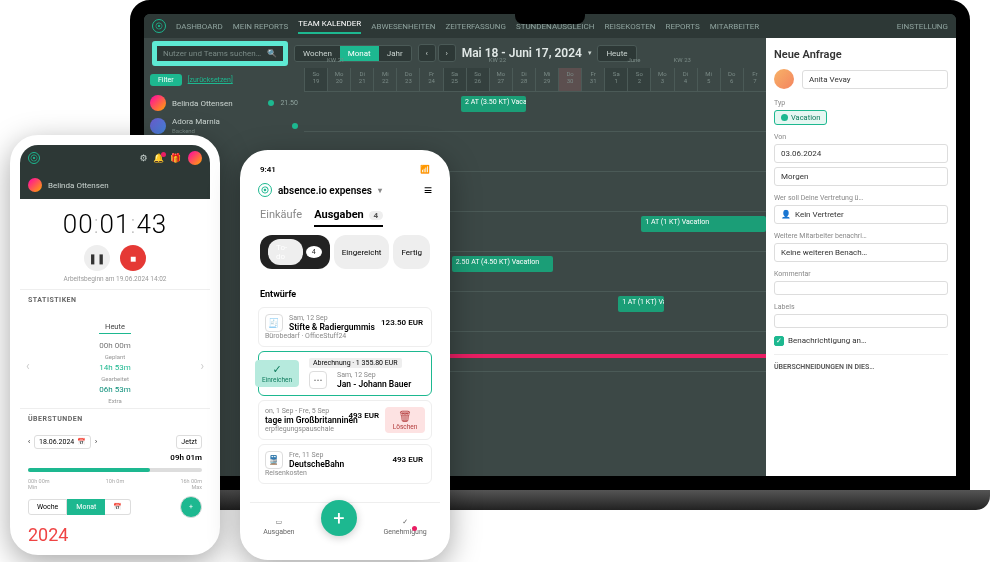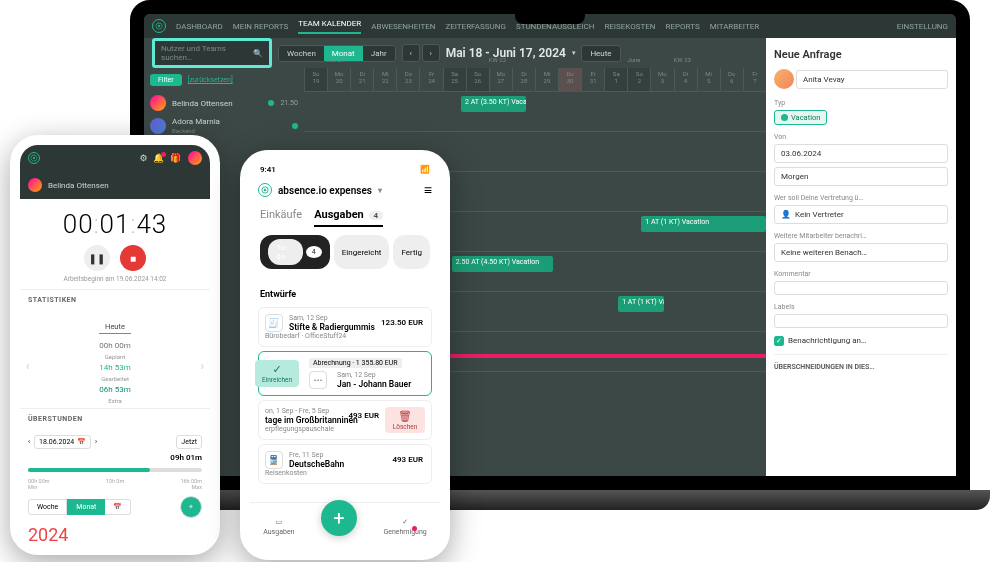--- a/index.html
+++ b/index.html
@@ -13,21 +13,21 @@
 
 
 .nav{height:24px;background:#2d3836;display:flex;align-items:center;padding:0 8px;font-size:8px;color:#8fa39e;gap:10px}
 .nav-logo{width:14px;height:14px;border-radius:50%;border:1.5px solid #1db890;display:flex;align-items:center;justify-content:center;color:#1db890;font-size:8px}
 .nav-item{cursor:pointer}
 .nav-item.active{color:#fff;border-bottom:2px solid #1db890;padding-bottom:4px}
 .nav-spacer{flex:1}
 
 
 .toolbar{height:30px;display:flex;align-items:center;padding:4px 8px;gap:6px;background:#3c4846;font-size:8px;color:#cbd5d1}
-.search{background:#2d3836;border:3px solid #5eead4;border-radius:3px;padding:3px 6px;width:120px;display:flex;align-items:center;justify-content:space-between;color:#7a8a86}
+.search{background:#2d3836;border:5px solid #5eead4;border-radius:3px;padding:3px 6px;width:136px;display:flex;align-items:center;justify-content:space-between;color:#7a8a86}
 .seg{display:flex;border:1px solid #4b5a57;border-radius:3px;overflow:hidden}
 .seg span{padding:3px 8px;background:#2d3836}
 .seg span.active{background:#1db890;color:#fff}
 .arrows{display:flex;gap:2px}
 .arrows span{width:18px;height:18px;border:1px solid #4b5a57;border-radius:3px;display:flex;align-items:center;justify-content:center;background:#2d3836}
 .date-range{font-weight:600;font-size:12px;color:#e1e8e6}
 .heute{border:1px solid #4b5a57;border-radius:3px;padding:3px 8px;background:#2d3836}
 
 
 .side{position:absolute;left:0;top:54px;width:160px;bottom:0;background:#3c4846;padding:6px}
@@ -50,21 +50,21 @@
 .event{position:absolute;height:16px;border-radius:2px;font-size:7px;color:#fff;padding:2px 4px;overflow:hidden;white-space:nowrap;top:4px}
 .ev-green{background:#1b9e77}
 .pinkbar{position:absolute;left:0;right:0;height:4px;background:#e91e63;top:262px}
 
 
 .panel{position:absolute;right:0;top:24px;width:190px;bottom:0;background:#fff;padding:10px 8px;font-size:8px;color:#333}
 .panel h3{font-size:11px;font-weight:600;margin-bottom:8px}
 .panel .row{margin-bottom:8px}
 .panel .label{font-size:7px;color:#888;margin-bottom:3px}
 .panel .inp{border:1px solid #ddd;border-radius:3px;padding:4px 6px;font-size:8px;display:flex;align-items:center;gap:4px}
-.panel .person-chip{display:flex;align-items:center;gap:2px;margin-bottom:10px}
+.panel .person-chip{display:flex;align-items:center;gap:8px;margin-bottom:10px}
 .panel .person-chip .avatar{width:20px;height:20px}
 .chip{background:#e6f7f2;border:1px solid #1db890;color:#0d7a5c;padding:2px 6px;border-radius:3px;display:inline-flex;align-items:center;gap:3px;font-size:7.5px}
 .chip .dot{width:7px;height:7px;border-radius:50%;background:#1db890}
 .check{width:10px;height:10px;border:1px solid #1db890;background:#1db890;color:#fff;font-size:7px;display:inline-flex;align-items:center;justify-content:center;border-radius:2px;margin-right:4px}
 .hr{border:0;border-top:1px solid #eee;margin:8px 0}
 
 
 .phone{position:absolute;background:#fff;border:10px solid #fff;border-radius:28px;box-shadow:0 8px 30px rgba(0,0,0,.35);overflow:hidden}
 .phone-left{left:10px;top:135px;width:210px;height:420px}
 .pl-top{height:26px;background:#2d3836;display:flex;align-items:center;justify-content:space-between;padding:0 8px}

